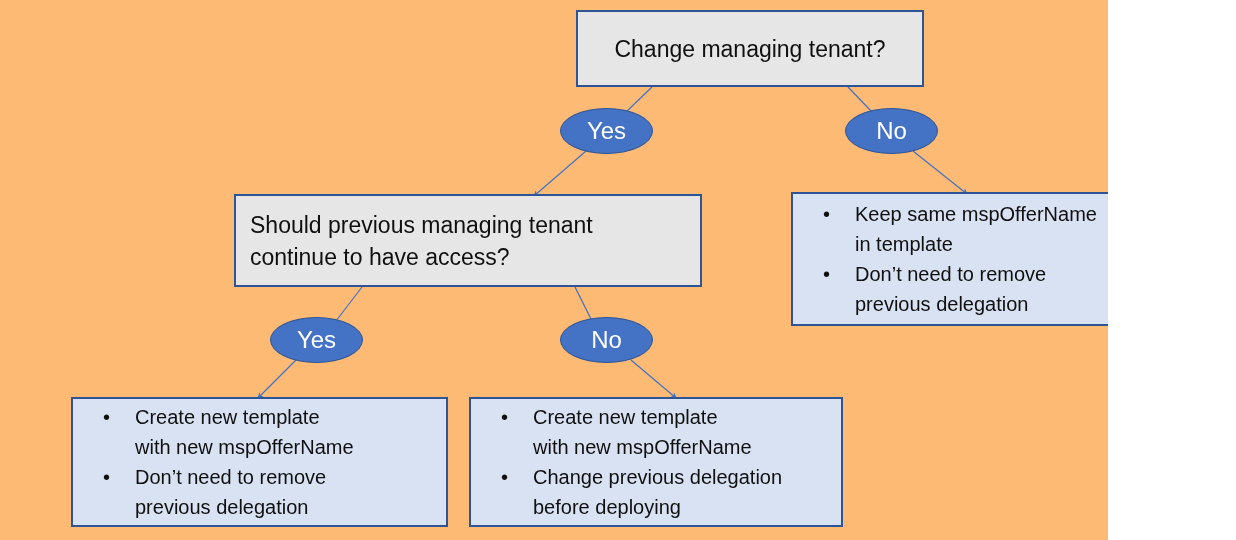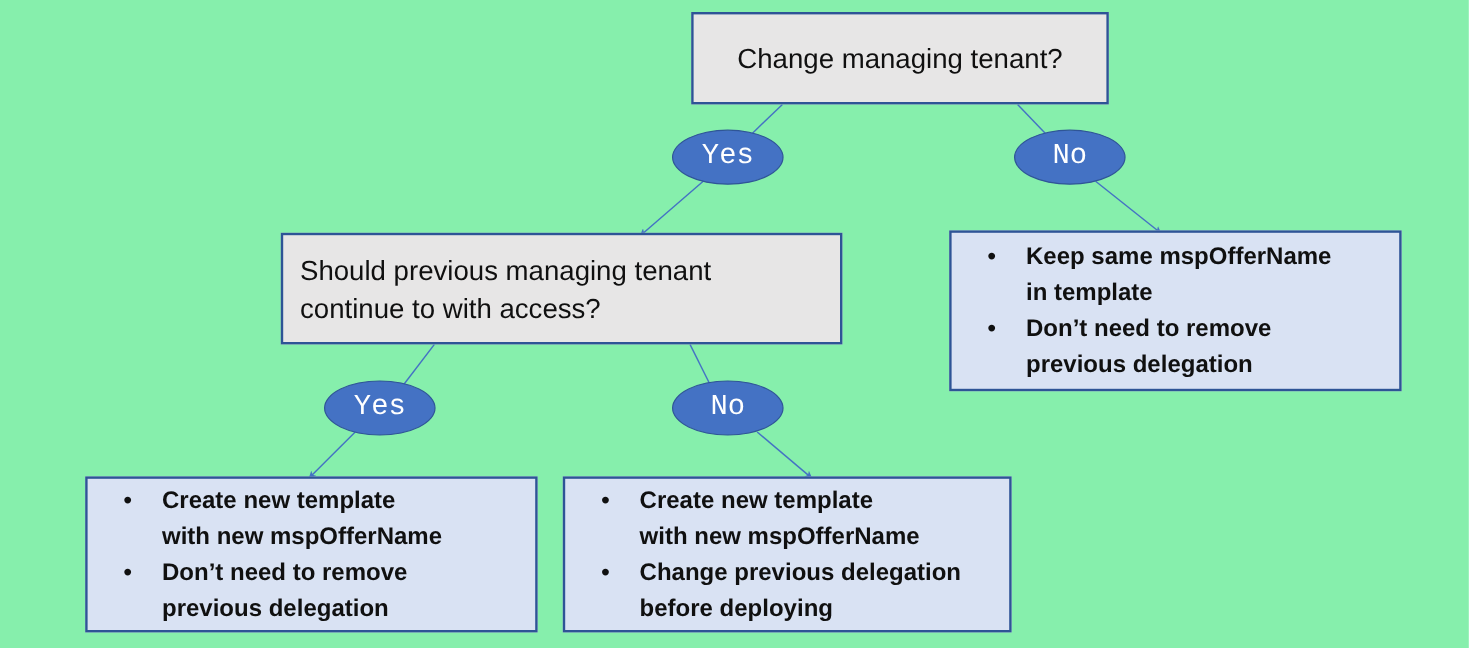--- a/index.html
+++ b/index.html
@@ -6,23 +6,23 @@
     margin: 0;
     padding: 0;
     background: #ffffff;
   }
   body {
     font-family: "Liberation Sans", sans-serif;
     -webkit-font-smoothing: antialiased;
   }
   #canvas {
     position: relative;
-    width: 1224px;
+    width: 1108px;
     height: 540px;
-    background: #86efac;
+    background: #fdba74;
     overflow: hidden;
   }
   #wires {
     position: absolute;
     left: 0;
     top: 0;
     width: 1236px;
     height: 540px;
     pointer-events: none;
   }
@@ -60,21 +60,20 @@
     margin: 0;
     padding: 0;
   }
   .bullet-item {
     position: relative;
     padding-left: 46px;
     font-size: 20px;
     line-height: 30px;
     color: #101010;
     white-space: pre-line;
-    font-weight: bold;
   }
   .bullet-item::before {
     content: "\2022";
     position: absolute;
     left: 14px;
     top: 0;
     font-size: 20px;
     line-height: 30px;
     color: #101010;
   }
@@ -85,21 +84,20 @@
     box-sizing: border-box;
     background: #4472C4;
     border: 1.6px solid #2F5597;
     border-radius: 50%;
     display: flex;
     align-items: center;
     justify-content: center;
     color: #ffffff;
     font-size: 24px;
     line-height: 1;
-    font-family: Liberation Mono, monospace;
   }
 </style>
 </head>
 <body>
 
 <div id="canvas">
 
   <svg id="wires" viewBox="0 0 1236 540" width="1236" height="540">
     <defs>
       <marker id="arrow" viewBox="0 0 10 10" refX="8.2" refY="5" markerWidth="5.2" markerHeight="5.2" orient="auto-start-reverse">
@@ -130,21 +128,21 @@
 
   <div class="pill" style="left:560px; top:108px; width:93px; height:46px;">
     <span>Yes</span>
   </div>
   <div class="pill" style="left:845px; top:108px; width:93px; height:46px;">
     <span>No</span>
   </div>
 
   <div class="node-box question-box" style="left:234px; top:194px; width:468px; height:93px;">
     <div class="question-text">Should previous managing tenant
-continue to with access?</div>
+continue to have access?</div>
   </div>
 
   <div class="node-box outcome-box" style="left:791px; top:192px; width:377px; height:134px;">
     <ul class="bullet-list">
       <li class="bullet-item">Keep same mspOfferName
 in template</li>
       <li class="bullet-item">Don’t need to remove
 previous delegation</li>
     </ul>
   </div>

